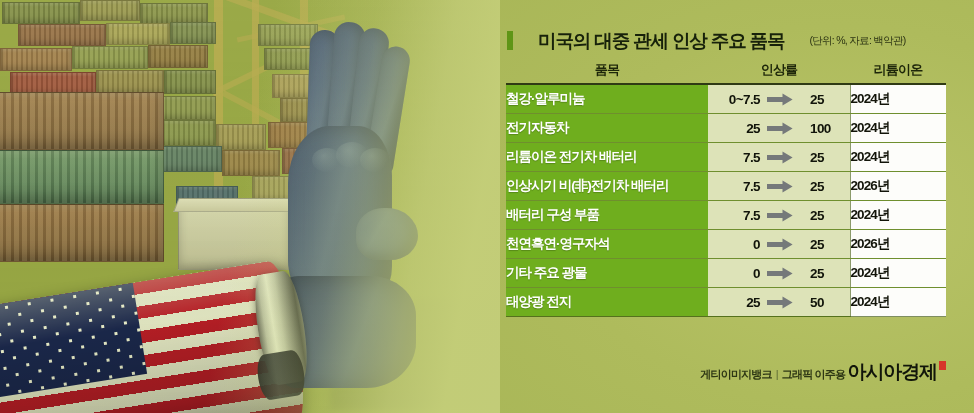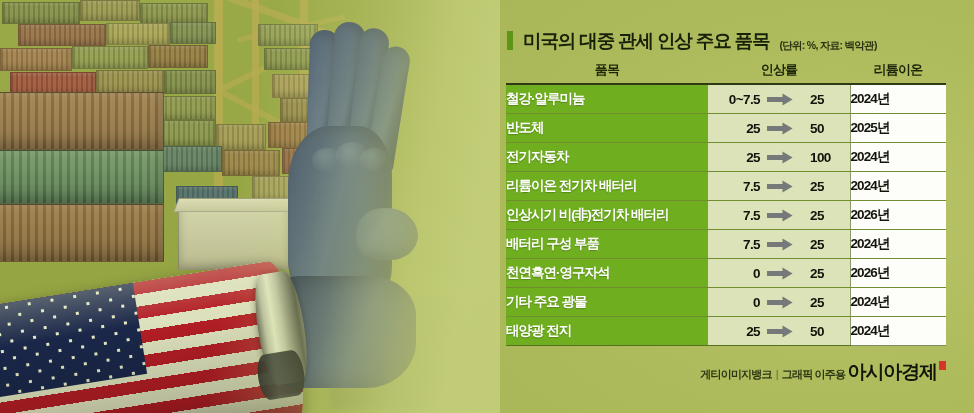--- a/index.html
+++ b/index.html
@@ -113,24 +113,24 @@
   .canton{position:absolute;left:0;top:0;width:178px;height:92px;background:#1d2a5e;}
   .stars{position:absolute;inset:0;
     background-image:
       radial-gradient(circle,#fff 1.5px,transparent 1.9px),
       radial-gradient(circle,#fff 1.5px,transparent 1.9px);
     background-size:23px 17px,23px 17px;
     background-position:4px 5px,15px 13px;}
 
   
   .panel{position:absolute;left:506px;top:28px;width:440px;z-index:60;}
-  .title-row{display:flex;align-items:flex-end;gap:10px;margin-bottom:7px;padding-left:1px;}
+  .title-row{display:flex;align-items:center;gap:25px;margin-bottom:7px;padding-left:1px;}
   .title-bar{width:6px;height:19px;background:#5f9516;flex:none;align-self:center;}
   .title{font-size:18.5px;font-weight:bold;color:#17210a;letter-spacing:-1.1px;white-space:nowrap;}
-  .subtitle{font-size:10.5px;font-weight:bold;color:#2b3312;letter-spacing:-.7px;white-space:nowrap;}
+  .subtitle{font-size:10.5px;font-weight:normal;color:#2b3312;letter-spacing:-.7px;white-space:nowrap;}
 
   table.tariff{border-collapse:collapse;width:440px;table-layout:fixed;}
   table.tariff th{
     font-size:13px;font-weight:bold;color:#1d2609;letter-spacing:-.8px;
     padding:1px 0 4px;border-bottom:2.5px solid #2f3a14;background:transparent;
   }
   .col-item{width:202px;}
   .col-rate{width:142px;}
   .col-year{width:96px;}
 
@@ -297,35 +297,20 @@
                   <svg width="26" height="13" viewBox="0 0 26 13" aria-hidden="true">
                     <path d="M0 4.1 H15.5 V0.6 L25.6 6.5 L15.5 12.4 V8.9 H0 Z" fill="#75797a"></path>
                   </svg>
                 </span>
                 <span class="rate-to">25</span>
               </div>
             </td>
             <td class="c-year">2024년</td>
           </tr>
           <tr>
-            <td class="c-item">반도체</td>
-            <td class="c-rate">
-              <div class="rate-cells">
-                <span class="rate-from">25</span>
-                <span class="rate-arrow">
-                  <svg width="26" height="13" viewBox="0 0 26 13" aria-hidden="true">
-                    <path d="M0 4.1 H15.5 V0.6 L25.6 6.5 L15.5 12.4 V8.9 H0 Z" fill="#75797a"></path>
-                  </svg>
-                </span>
-                <span class="rate-to">50</span>
-              </div>
-            </td>
-            <td class="c-year">2025년</td>
-          </tr>
-          <tr>
             <td class="c-item">전기자동차</td>
             <td class="c-rate">
               <div class="rate-cells">
                 <span class="rate-from">25</span>
                 <span class="rate-arrow">
                   <svg width="26" height="13" viewBox="0 0 26 13" aria-hidden="true">
                     <path d="M0 4.1 H15.5 V0.6 L25.6 6.5 L15.5 12.4 V8.9 H0 Z" fill="#75797a"></path>
                   </svg>
                 </span>
                 <span class="rate-to">100</span>

